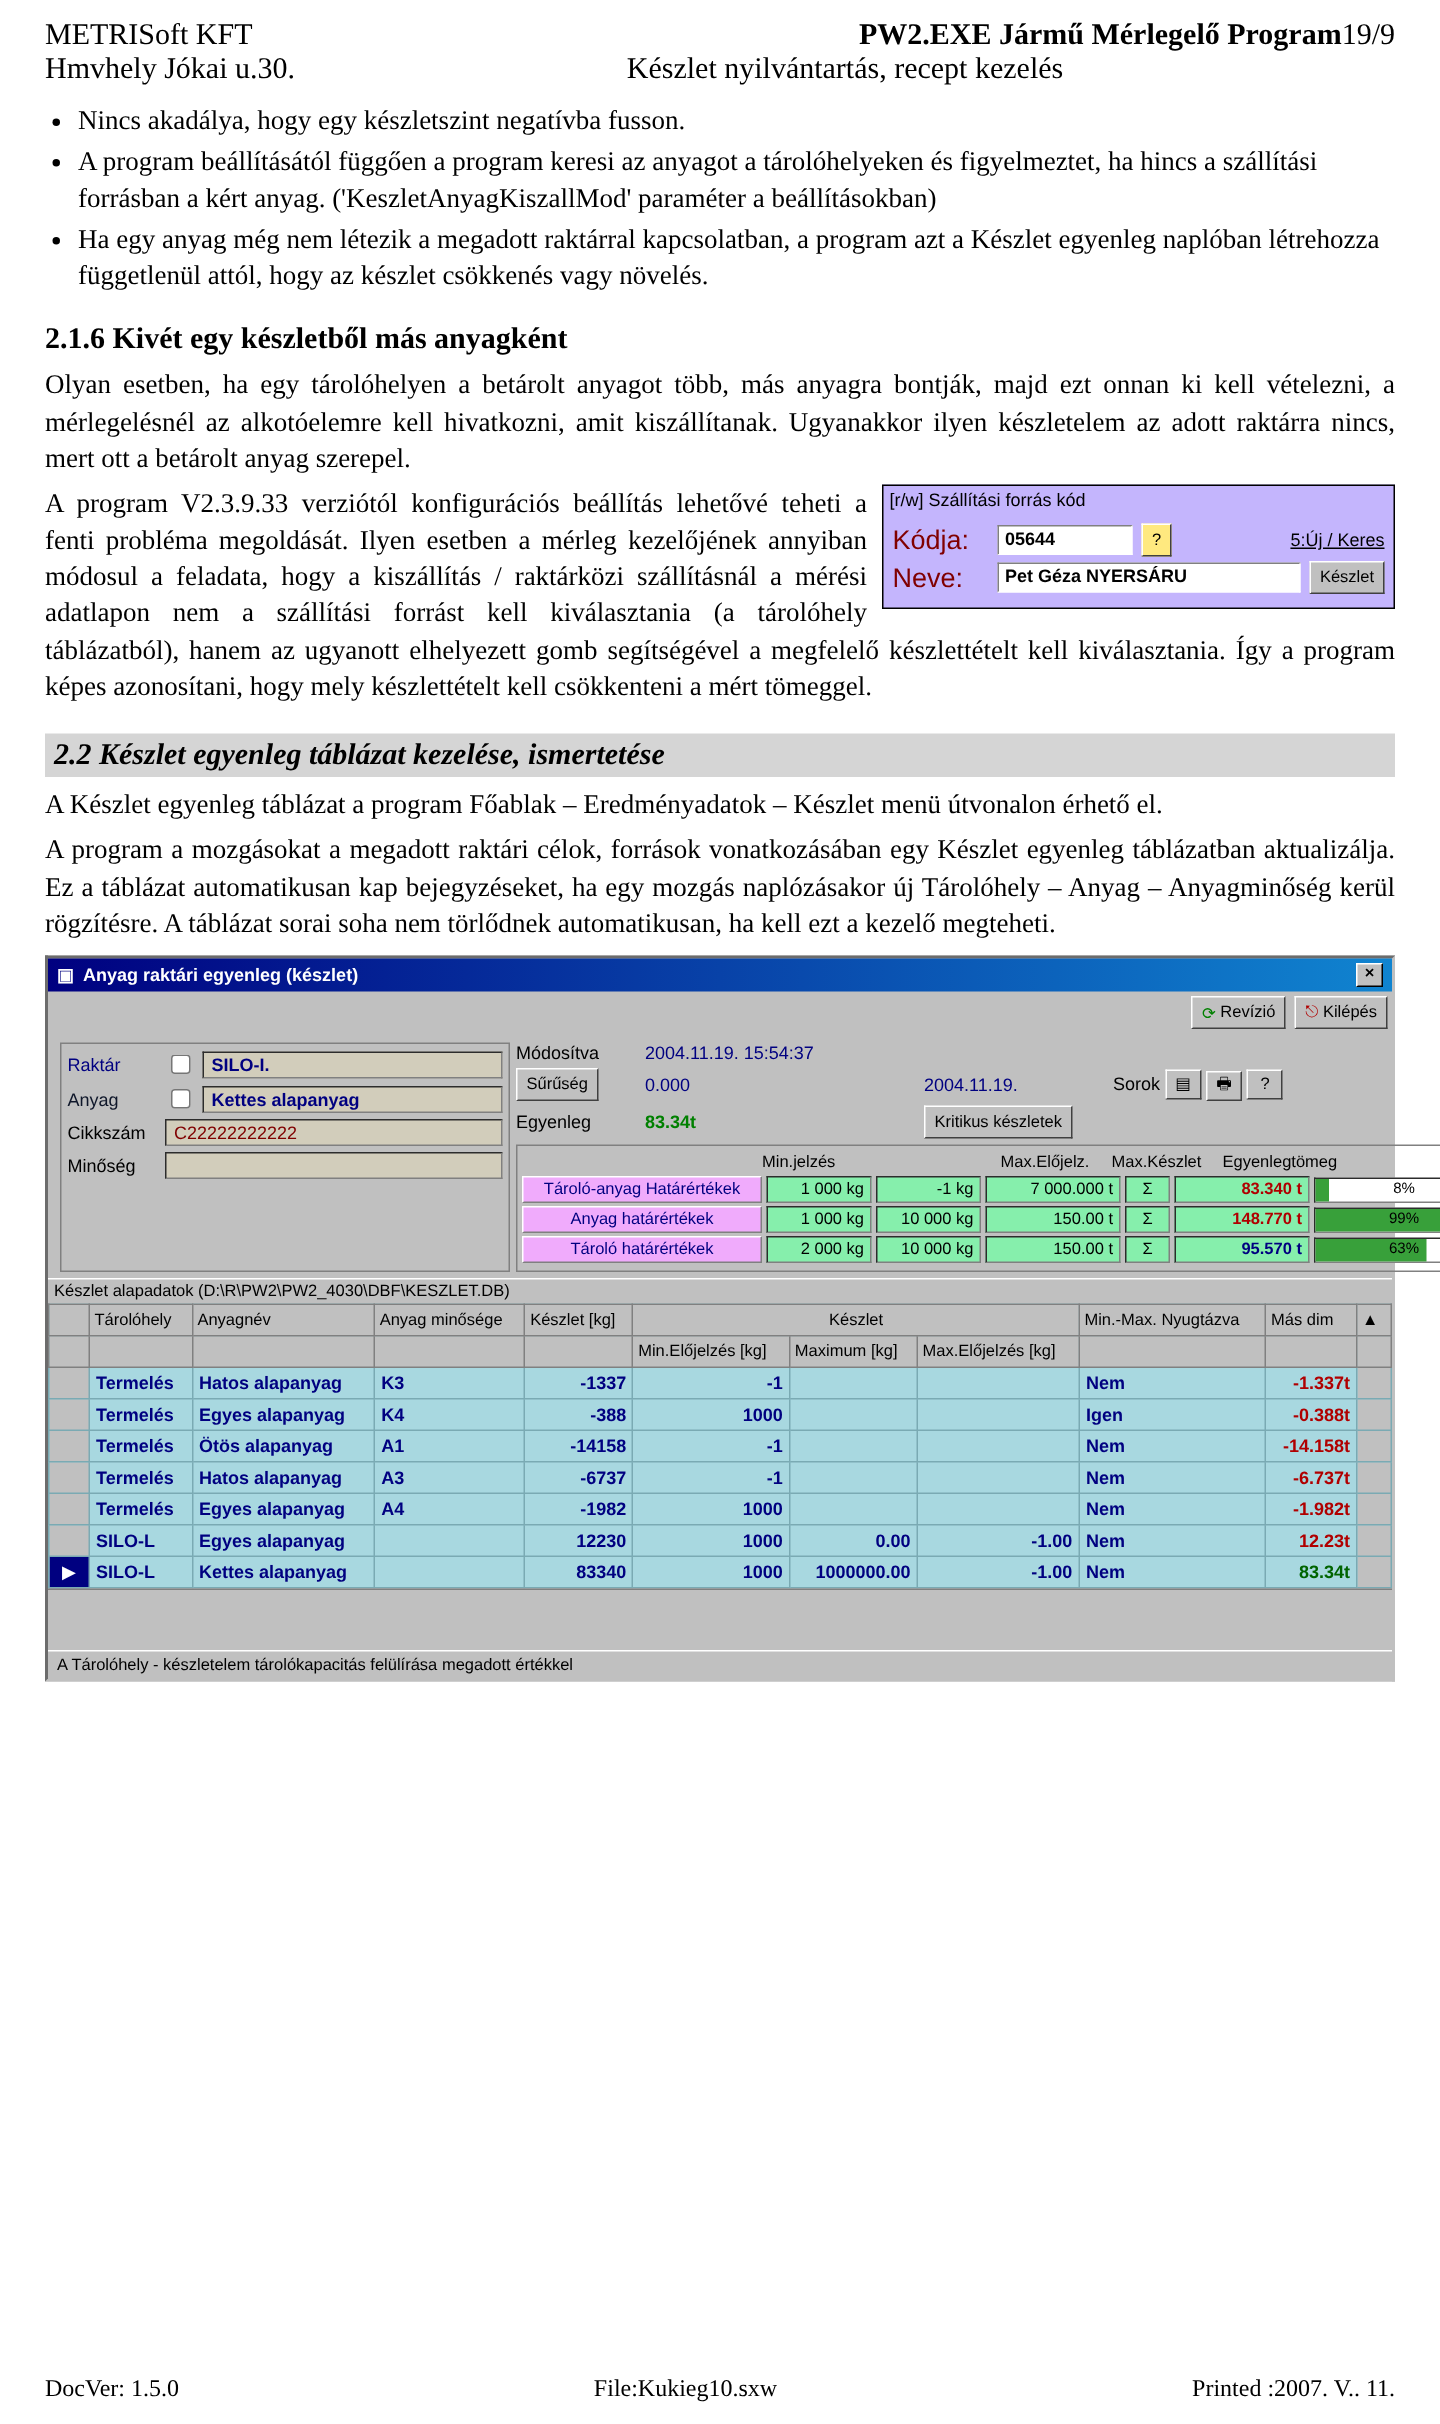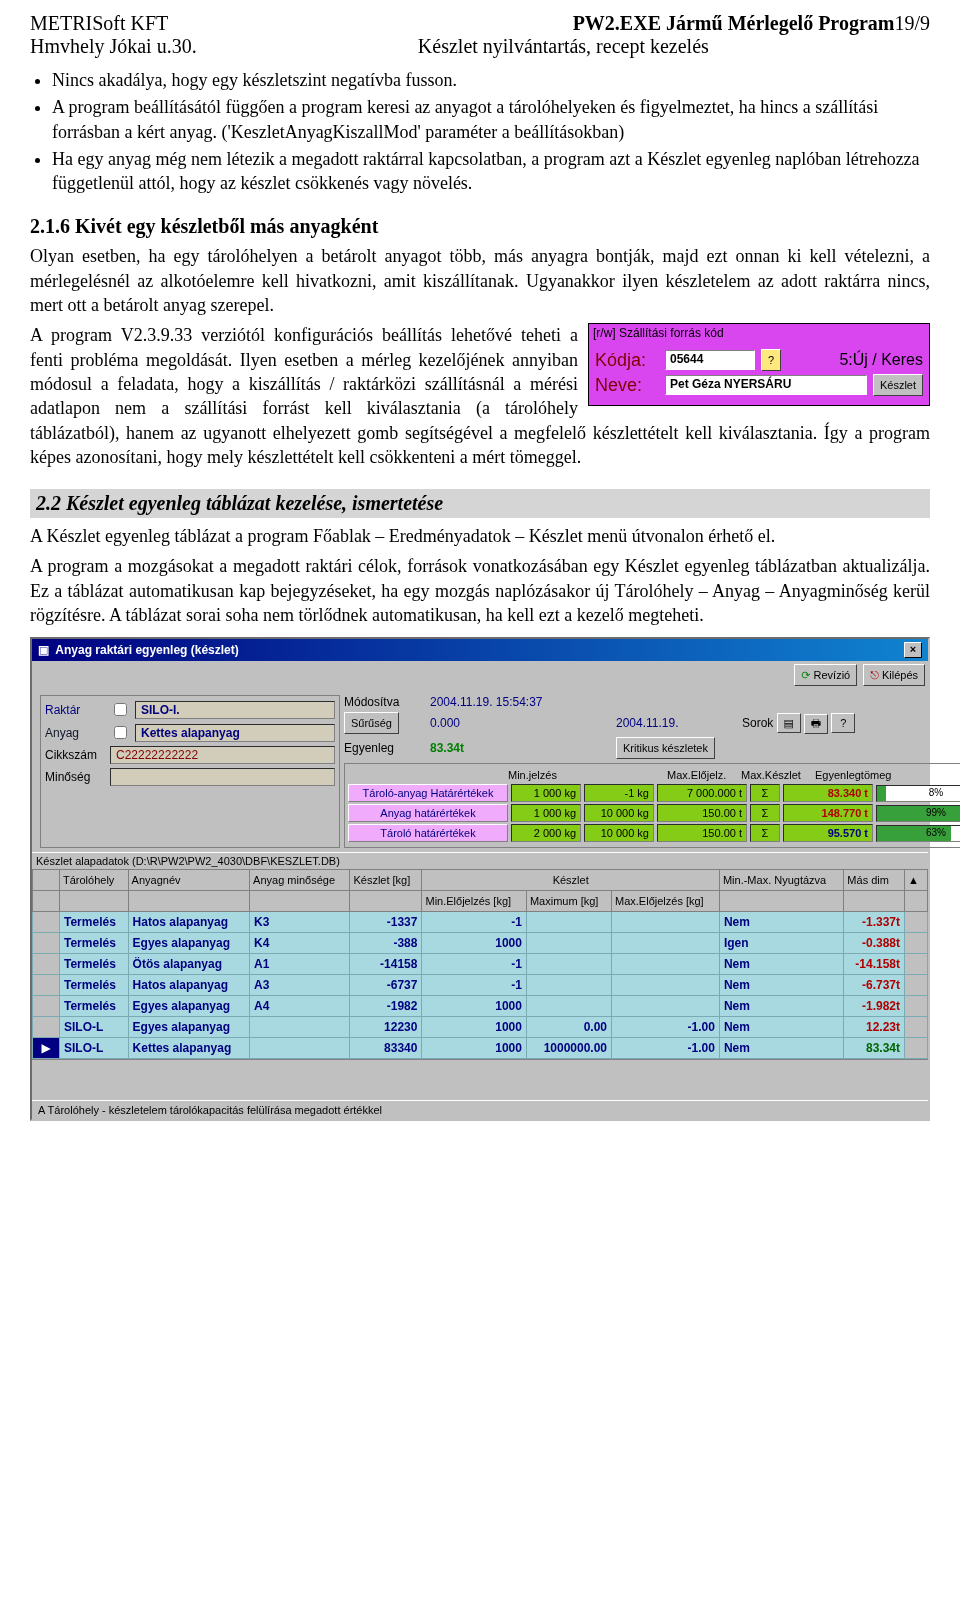--- a/index.html
+++ b/index.html
@@ -8,21 +8,21 @@
   .hdr .c{text-align:right;flex:1}
   .sub{display:flex;justify-content:center;font-size:20px;margin-bottom:10px}
   .sub .c{text-align:center;flex:1}
   ul.b{margin:4px 0 20px 22px;padding:0;font-size:18px;line-height:1.35}
   ul.b li{margin-bottom:3px}
   h3{font-size:20px;font-weight:bold;margin:10px 0 4px}
   p{font-size:18px;line-height:1.35;margin:6px 0;text-align:justify}
   .sect{background:#d5d5d5;font-weight:bold;font-size:20px;font-style:italic;padding:3px 6px;margin-top:14px}
 
   
-  .win{border:1px solid #000;background:#d946ef;font-family:Tahoma,Verdana,sans-serif;font-size:13px;margin:10px 0}
+  .win{border:1px solid #000;background:#c4b5fd;font-family:Tahoma,Verdana,sans-serif;font-size:13px;margin:10px 0}
   .title{background:linear-gradient(to right,#000080,#1084d0);color:#fff;padding:3px 6px;font-weight:bold;display:flex;align-items:center;gap:6px}
   .title .x{margin-left:auto;background:#c0c0c0;color:#000;border:1px solid #fff;border-right-color:#000;border-bottom-color:#000;width:16px;height:14px;text-align:center;line-height:12px;font-size:11px}
   .panel{padding:6px}
   .row{display:flex;align-items:center;gap:6px;margin-bottom:3px}
   .lbl{color:#800000;font-size:18px;min-width:64px}
   .field{background:#fff;border:1px solid #808080;border-right-color:#fff;border-bottom-color:#fff;padding:1px 4px;font-size:12px;height:16px;display:inline-block}
   .btn3d{background:#c0c0c0;border:1px solid #fff;border-right-color:#404040;border-bottom-color:#404040;padding:1px 6px;font-size:11px;height:18px;display:inline-flex;align-items:center;gap:3px}
   .yel{background:#ffe97f}
   .green{background:#b7e5b0}
   .red{background:#e89090}
@@ -35,21 +35,21 @@
   .bigwin{border:2px inset #c0c0c0;background:#c0c0c0;font-family:Tahoma,Verdana,sans-serif;font-size:12px;margin-top:10px}
   .toolbar{padding:4px 8px;display:grid;grid-template-columns:300px 1fr;gap:4px}
   .leftbox{border:1px solid #808080;padding:4px}
   .leftbox .r{display:flex;align-items:center;gap:5px;margin-bottom:4px}
   .val{background:#d2cdbb;border:1px inset #808080;padding:1px 5px;font-size:12px;flex:1}
 
   .stats{border:1px solid #808080;padding:3px}
   .stats-head{display:grid;grid-template-columns:155px 70px 70px 90px 120px;gap:4px;font-size:11px;margin:2px 0 3px 160px}
   .statrow{display:grid;grid-template-columns:160px 70px 70px 90px 30px 90px 120px;gap:3px;margin-bottom:2px;align-items:center}
   .chip{color:#000080;border:1px solid #fff;border-right-color:#808080;border-bottom-color:#808080;padding:2px 3px;font-size:11px;text-align:center;background:#f0abfc}
-  .cell{border:1px inset #808080;padding:2px 4px;font-size:11px;text-align:right;background:#84cc16}
+  .cell{border:1px inset #808080;padding:2px 4px;font-size:11px;text-align:right;background:#86efac}
   .bar{border:1px inset #808080;height:15px;position:relative;background:#fff}
   .bar .fill{position:absolute;left:0;top:0;bottom:0;background:#38a03a}
   .bar .txt{position:absolute;width:100%;text-align:center;font-size:10px;top:1px}
 
   .pathbar{background:#c0c0c0;padding:2px 4px;font-size:11px;border-top:1px solid #fff}
 
   .grid{background:#a8d8e0}
   .grid table{border-collapse:collapse;width:100%;font-size:12px}
   .grid th{background:#c0c0c0;border:1px solid #808080;padding:4px 3px;font-weight:normal;font-size:11px;text-align:left}
   .grid td{border:1px solid #7aaab3;padding:3px 4px}
@@ -94,21 +94,21 @@
 
     <div class="win float-shot">
       <div class="row" style="padding:2px 4px 0">
         <span style="font-size:12px">[r/w] Szállítási forrás kód</span>
       </div>
       <div class="panel">
         <div class="row">
           <span class="lbl">Kódja:</span>
           <span class="field" style="width:80px;font-weight:bold">05644</span>
           <span class="btn3d yel">?</span>
-          <span style="font-size:16px;margin-left:auto;">5:Új / Keres</span>
+          <span style="font-size:12px;margin-left:auto;text-decoration:underline">5:Új / Keres</span>
         </div>
         <div class="row">
           <span class="lbl">Neve:</span>
           <span class="field" style="flex:1;font-weight:bold">Pet Géza NYERSÁRU</span>
           <span class="btn3d">Készlet</span>
         </div>
       </div>
     </div>
     <p>A program V2.3.9.33 verziótól konfigurációs beállítás lehetővé teheti a fenti probléma megoldását. Ilyen esetben a mérleg kezelőjének annyiban módosul a feladata, hogy a kiszállítás / raktárközi szállításnál a mérési adatlapon nem a szállítási forrást kell kiválasztania (a tárolóhely táblázatból), hanem az ugyanott elhelyezett gomb segítségével a megfelelő készlettételt kell kiválasztania. Így a program képes azonosítani, hogy mely készlettételt kell csökkenteni a mért tömeggel.</p>
   </div>
@@ -352,13 +352,18 @@
               <td class="num bold dgreen">83.34t</td>
               <td style="background:#c0c0c0"></td>
             </tr>
           </tbody>
       </table>
     </div>
     <div style="height:40px;background:#c0c0c0;border-top:1px solid #808080"></div>
     <div class="status">A Tárolóhely - készletelem tárolókapacitás felülírása megadott értékkel</div>
   </div>
 
+  <div class="footer">
+    <span>DocVer: 1.5.0</span>
+    <span>File:Kukieg10.sxw</span>
+    <span>Printed :2007. V.. 11.</span>
+  </div>
 </div>
 
 </body></html>

